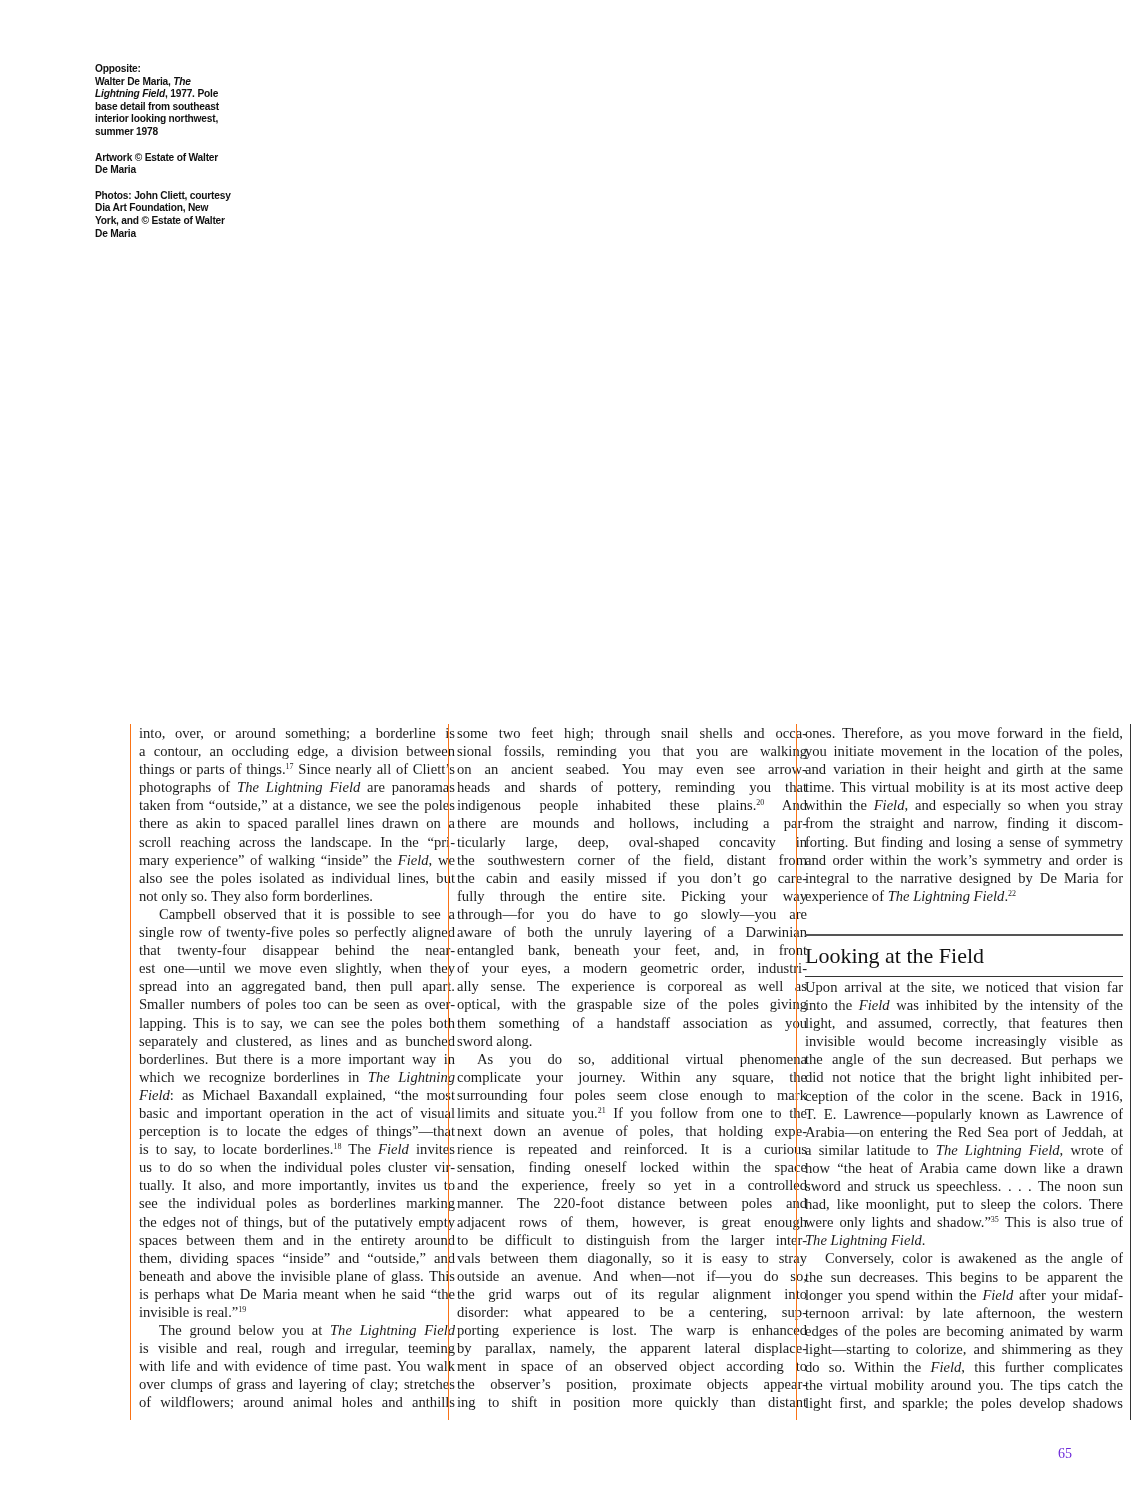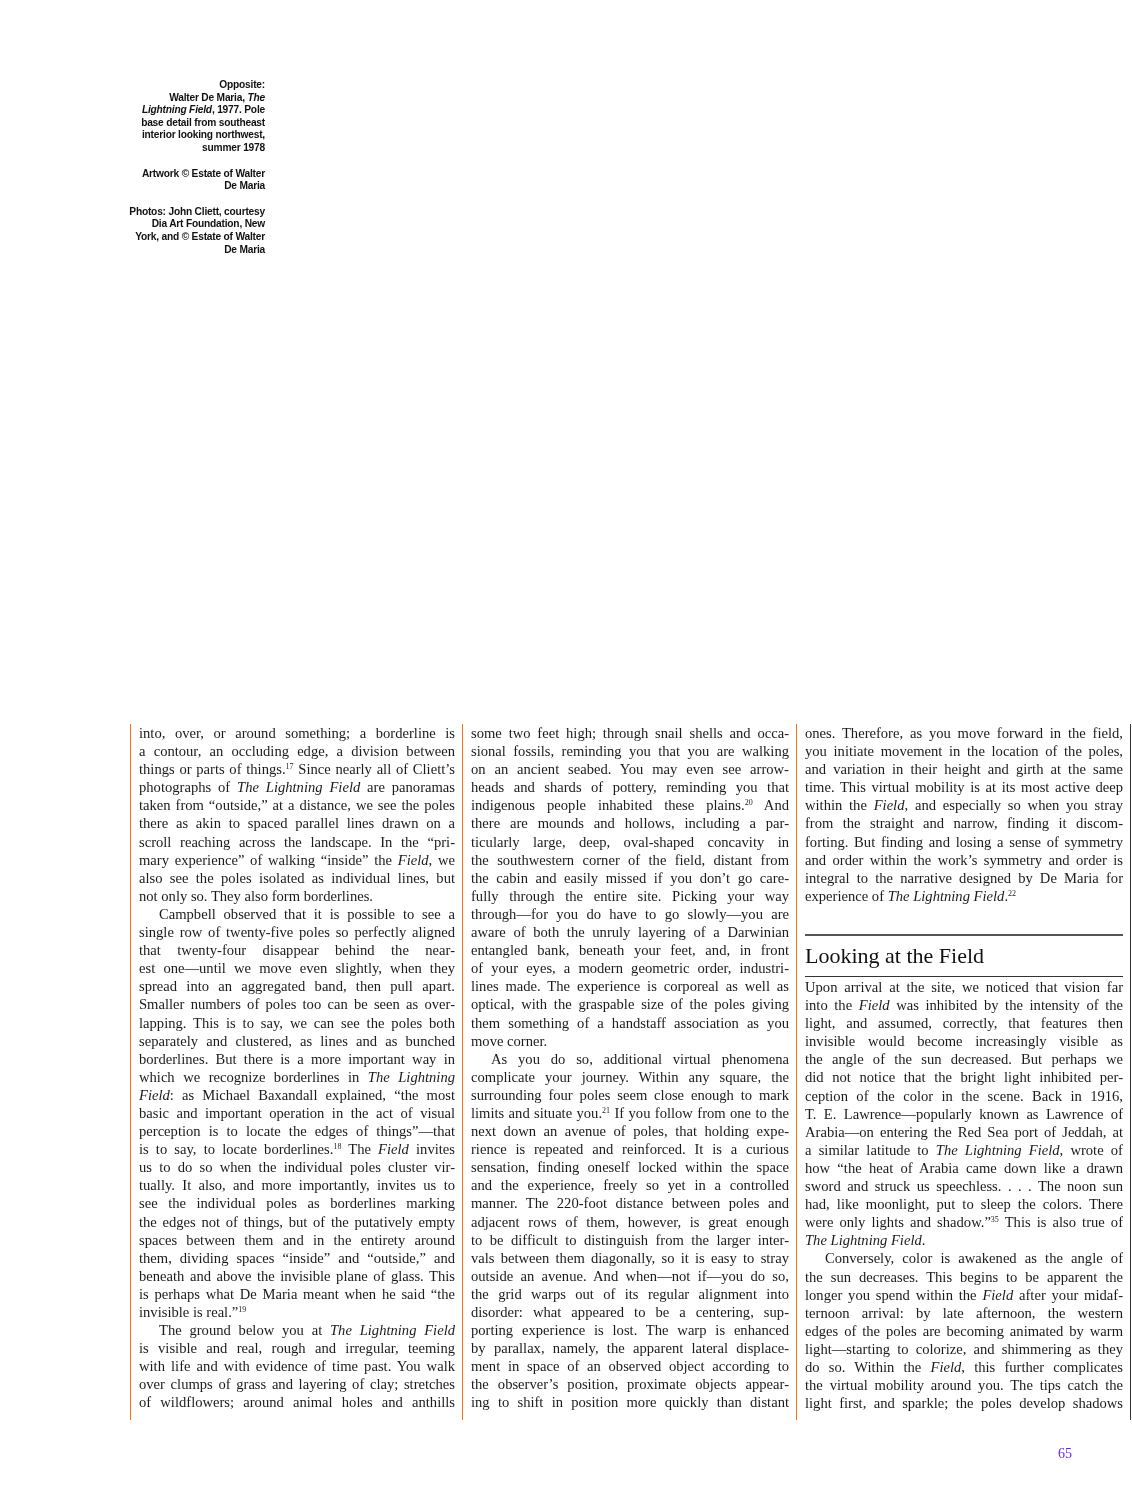--- a/index.html
+++ b/index.html
@@ -1,33 +1,32 @@
 <!DOCTYPE html>
 <html><head>
   <meta charset="utf-8">
   <style>
     html, body { margin: 0; padding: 0; background: #ffffff; }
     body { width: 1132px; height: 1495px; position: relative; overflow: hidden; color: #1a1a1a; }
     .caption {
-      position: absolute; left: 95px; top: 79px; width: 170px;
+      position: absolute; left: 95px; top: 63px; width: 170px;
       font-family: "Liberation Sans", sans-serif; font-weight: bold;
       font-size: 10.2px; line-height: 12.6px; color: #111;
       letter-spacing: -0.2px;
-      text-align: right;
     }
     .caption .block { margin: 0 0 13px 0; }
     .caption .line { display: block; white-space: nowrap; }
     .caption i { font-style: italic; }
     .col {
       position: absolute; top: 724px; height: 696px;
       border-left: 1px solid #f97316;
       margin-left: 44px;
     }
     .col.c1 { left: 86px; width: 331px; }
-    .col.c2 { left: 418px; width: 333px; }
+    .col.c2 { left: 404px; width: 333px; padding-left: 32px; }
     .col.c3 { left: 752px; width: 333px; border-right: 1px solid #333; }
     .text {
       position: absolute; left: 8px; right: 7px; top: 0;
       font-family: "Liberation Serif", serif; font-size: 14.6px;
       line-height: 18.1px; color: #1b1b1b;
     }
     .ln {
       display: block; height: 18.1px; white-space: nowrap;
       text-align: justify; text-align-last: justify;
       overflow: hidden;
@@ -123,24 +122,24 @@
       <span class="ln">indigenous people inhabited these plains.<sup>20</sup> And</span>
       <span class="ln">there are mounds and hollows, including a par-</span>
       <span class="ln">ticularly large, deep, oval-shaped concavity in</span>
       <span class="ln">the southwestern corner of the field, distant from</span>
       <span class="ln">the cabin and easily missed if you don’t go care-</span>
       <span class="ln">fully through the entire site. Picking your way</span>
       <span class="ln">through—for you do have to go slowly—you are</span>
       <span class="ln">aware of both the unruly layering of a Darwinian</span>
       <span class="ln">entangled bank, beneath your feet, and, in front</span>
       <span class="ln">of your eyes, a modern geometric order, industri-</span>
-      <span class="ln">lines made. The experience is corporeal as well as</span>
+      <span class="ln">ally sense. The experience is corporeal as well as</span>
       <span class="ln">optical, with the graspable size of the poles giving</span>
       <span class="ln">them something of a handstaff association as you</span>
-      <span class="ln last">move corner.</span>
+      <span class="ln last">sword along.</span>
       <span class="ln indent">As you do so, additional virtual phenomena</span>
       <span class="ln">complicate your journey. Within any square, the</span>
       <span class="ln">surrounding four poles seem close enough to mark</span>
       <span class="ln">limits and situate you.<sup>21</sup> If you follow from one to the</span>
       <span class="ln">next down an avenue of poles, that holding expe-</span>
       <span class="ln">rience is repeated and reinforced. It is a curious</span>
       <span class="ln">sensation, finding oneself locked within the space</span>
       <span class="ln">and the experience, freely so yet in a controlled</span>
       <span class="ln">manner. The 220-foot distance between poles and</span>
       <span class="ln">adjacent rows of them, however, is great enough</span>

